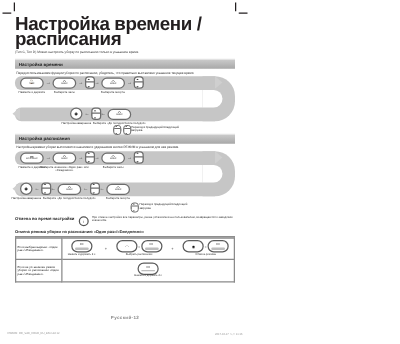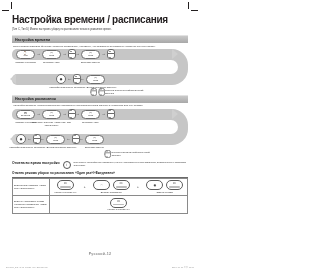--- a/index.html
+++ b/index.html
@@ -6,21 +6,21 @@
   body{width:200px;height:275px;overflow:hidden;font-family:"Liberation Sans",sans-serif;color:#231f20;}
   .page{position:relative;width:200px;height:275px;}
 
   
   .cm{position:absolute;background:#231f20;}
   .cm.h{width:7px;height:1px;}
   .cm.v{width:1px;height:7px;}
 
   .content{position:absolute;left:12px;top:14px;width:176px;}
 
-  .title{font-size:10px;font-weight:bold;letter-spacing:-.3px;line-height:12px;color:#231f20;}
+  .title{font-size:15px;font-weight:bold;letter-spacing:-.3px;line-height:12px;color:#231f20;}
   .subtitle{font-size:2.6px;line-height:3.4px;margin-top:2.2px;color:#3a3a3a;}
 
   .sec-hd{margin-top:3.5px;background:linear-gradient(to bottom,#c9c9c9,#a8a8a8);
           border-top:.5px solid #e2e2e2;height:7px;display:flex;align-items:center;padding-left:3px;}
   .sec-hd span{font-size:3.6px;font-weight:bold;color:#1d1d1d;}
 
   .sec-note{font-size:2.5px;line-height:3.2px;margin:1.6px 0 1px 1px;color:#333;}
 
   
   .flow{position:relative;margin-top:1px;}

